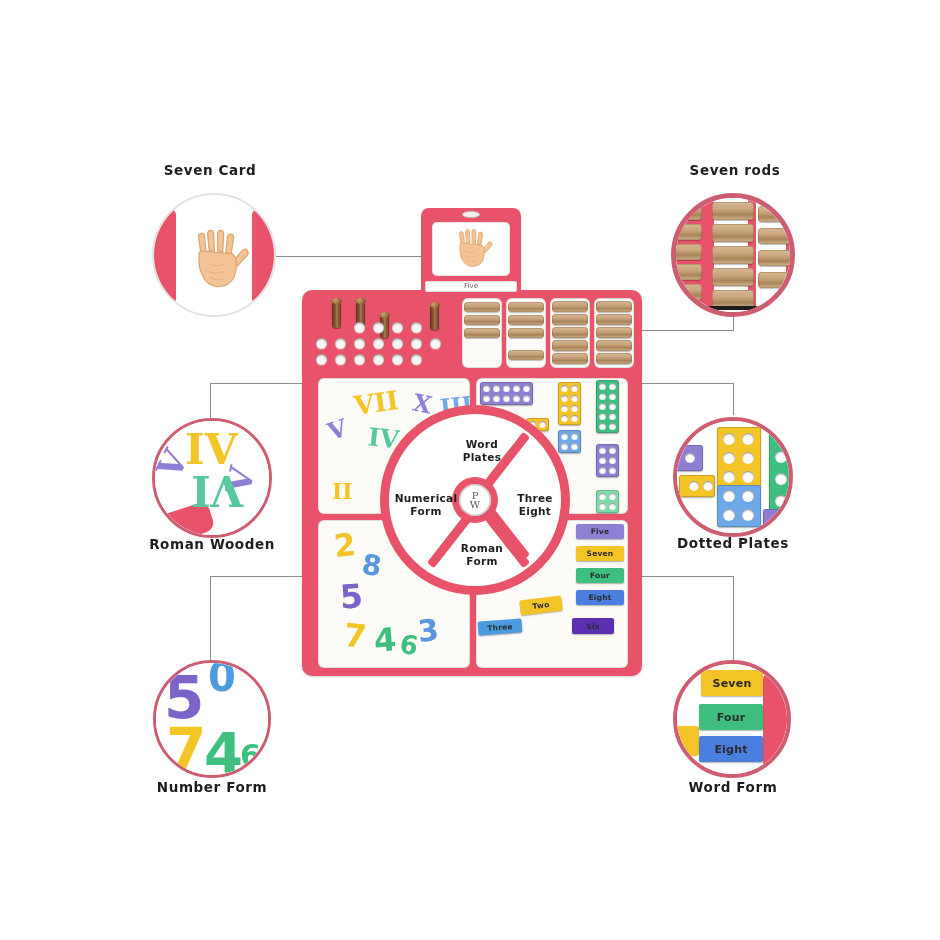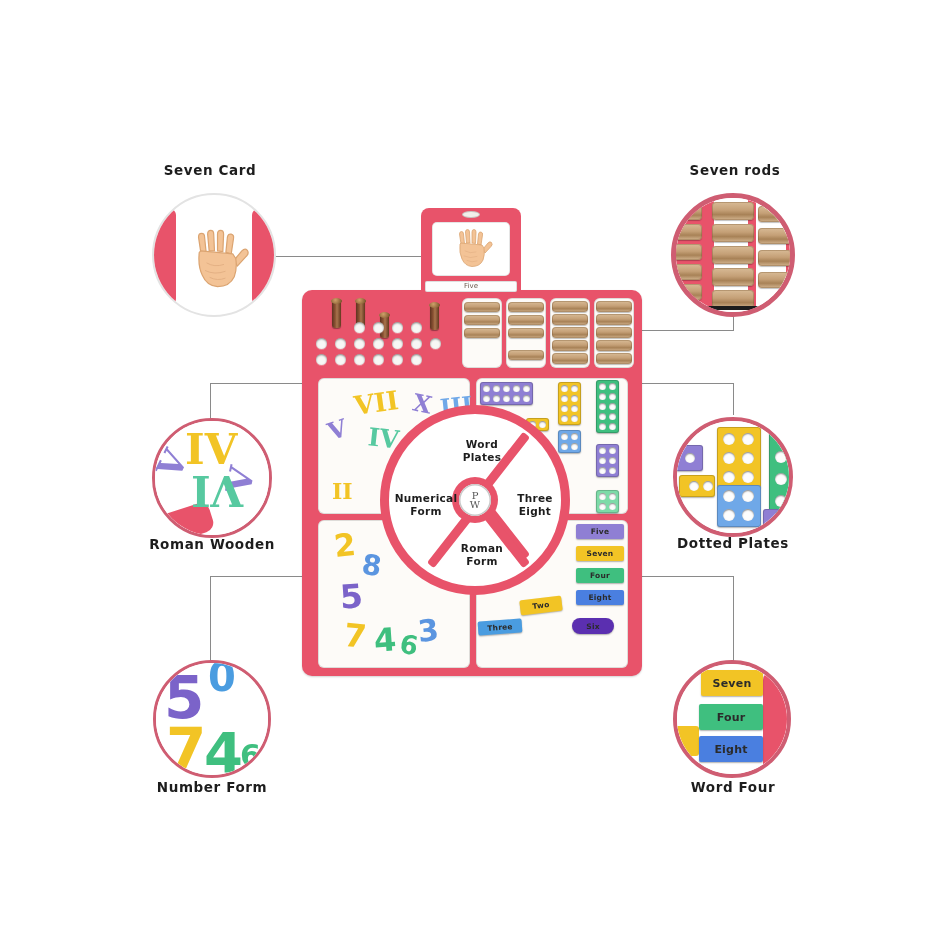--- a/index.html
+++ b/index.html
@@ -261,21 +261,21 @@
     </div>
 
     <div class="panel" style="left:174px;top:230px;width:152px;height:148px;">
       <div id="words-host" style="position:absolute;inset:0;">
           <div class="wordtile" style="left:100px;top:4px;width:48px;height:15px;background:#8f7fd4;transform:rotate(0deg);">Five</div>
           <div class="wordtile" style="left:100px;top:26px;width:48px;height:15px;background:#f2c425;transform:rotate(0deg);">Seven</div>
           <div class="wordtile" style="left:100px;top:48px;width:48px;height:15px;background:#3fbf7f;transform:rotate(0deg);">Four</div>
           <div class="wordtile" style="left:100px;top:70px;width:48px;height:15px;background:#4a7fe0;transform:rotate(0deg);">Eight</div>
           <div class="wordtile" style="left:44px;top:78px;width:42px;height:15px;background:#f2c425;transform:rotate(-7deg);">Two</div>
           <div class="wordtile" style="left:2px;top:100px;width:44px;height:14px;background:#4a9ce0;transform:rotate(-4deg);">Three</div>
-          <div class="wordtile" style="left:96px;top:98px;width:42px;height:16px;background:#5b2fb0;transform:rotate(0deg);border-radius:8px;">Six</div>
+          <div class="wordtile" style="left:96px;top:98px;width:42px;height:16px;background:#5b2fb0;transform:rotate(0deg);">Six</div>
         </div>
     </div>
 
     <div class="wheel" style="left:78px;top:115px;width:190px;height:190px;">
       <div class="spoke" style="left:85px;top:4px;width:9px;height:78px;transform:rotate(38deg);transform-origin:50% 100%;"></div>
       <div class="spoke" style="left:85px;top:4px;width:9px;height:78px;transform:rotate(142deg);transform-origin:50% 100%;"></div>
       <div class="spoke" style="left:85px;top:90px;width:9px;height:78px;transform:rotate(38deg);transform-origin:50% 0%;"></div>
       <div class="spoke" style="left:85px;top:90px;width:9px;height:78px;transform:rotate(-38deg);transform-origin:50% 0%;"></div>
 
       <div class="hub" style="left:63px;top:63px;width:46px;height:46px;">
@@ -435,15 +435,15 @@
 
   <div class="circle soft" style="left:673px;top:660px;width:118px;height:118px;border-width:4px;">
     <div class="inner" style="background:#fff;">
       <div style="position:absolute;right:-6px;top:8px;width:30px;height:104px;background:#e8536a;border-radius:8px;"></div>
       <div style="position:absolute;left:-4px;top:62px;width:26px;height:30px;background:#f2c425;border-radius:3px;"></div>
       <div class="wordtile" style="left:24px;top:6px;width:62px;height:26px;background:#f2c425;font-size:11px;">Seven</div>
       <div class="wordtile" style="left:22px;top:40px;width:64px;height:26px;background:#3fbf7f;font-size:11px;">Four</div>
       <div class="wordtile" style="left:22px;top:72px;width:64px;height:26px;background:#4a7fe0;font-size:11px;">Eight</div>
     </div>
   </div>
-  <div class="caption" style="left:643px;top:779px;width:180px;">Word Four</div>
+  <div class="caption" style="left:643px;top:779px;width:180px;">Word Form</div>
 
 </div>
 
 </body></html>

